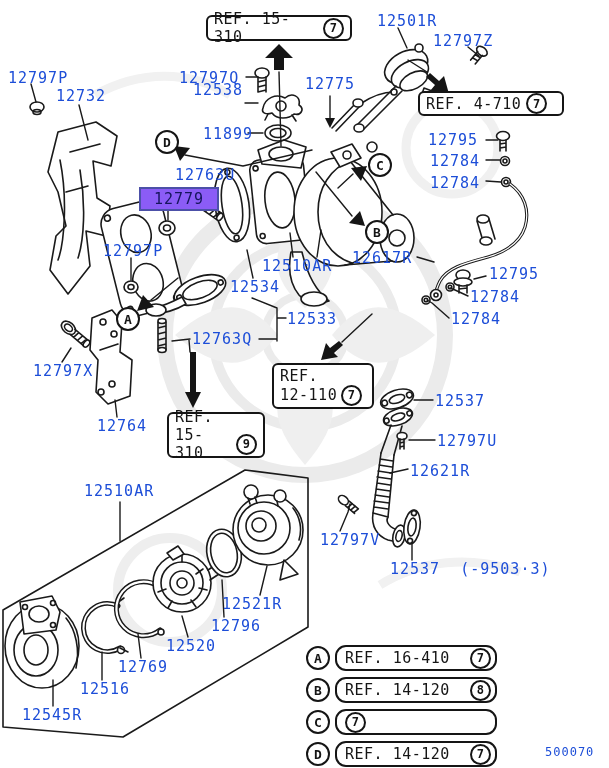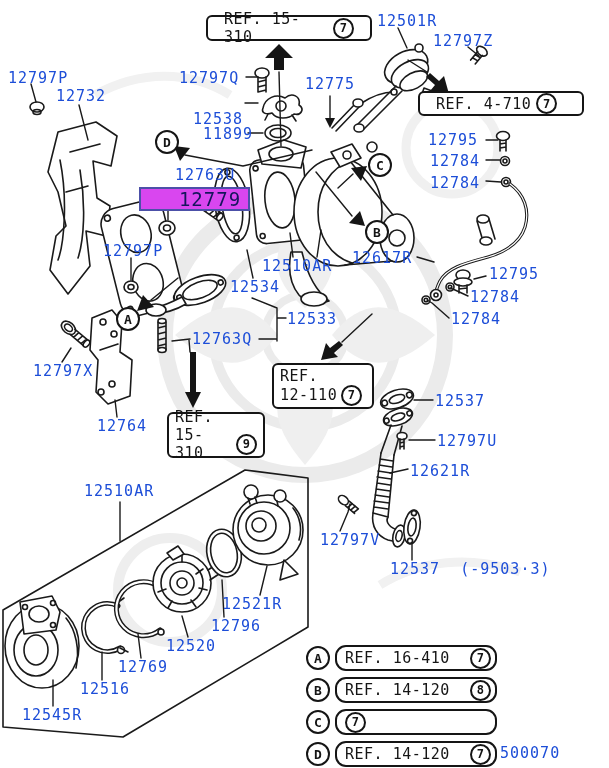--- a/index.html
+++ b/index.html
@@ -1,25 +1,25 @@
 <!DOCTYPE html>
 <html><head>
 <meta charset="utf-8">
 <style>
   html,body{margin:0;padding:0;background:#fff;}
   .stage{position:relative;width:609px;height:768px;background:#fff;overflow:hidden;
          font-family:"DejaVu Sans Mono",monospace;color:#151515;}
   .art{position:absolute;left:0;top:0;}
   .plabel{position:absolute;font-size:15px;letter-spacing:1px;white-space:pre;color:#1d4ed8;line-height:1;}
-  .plabel.small{font-size:15px;letter-spacing:1px;}
+  .plabel.small{font-size:12px;letter-spacing:1px;margin-left:45px;}
   .hl{position:absolute;left:139px;top:187px;width:76px;height:20px;
-      background:#d946ef;border:2px solid #4c50a8;color:#15155c;
-      font-size:19px;letter-spacing:1px;text-align:center;line-height:20px;padding-left:31px;}
+      background:#8b5cf6;border:2px solid #4c50a8;color:#15155c;
+      font-size:15px;letter-spacing:1px;text-align:center;line-height:20px;}
   .refbox{position:absolute;border:2px solid #151515;border-radius:6px;background:#fff;
-          display:flex;align-items:center;gap:5px;padding:0 16px;font-size:15px;letter-spacing:0.5px;}
+          display:flex;align-items:center;gap:5px;padding:0 6px;font-size:15px;letter-spacing:0.5px;}
   .refbox.two{flex-direction:column;align-items:flex-start;gap:0;padding:2px 6px;justify-content:center;}
   .refbox .row2{display:flex;align-items:center;gap:4px;}
   .circ{display:inline-flex;flex:none;align-items:center;justify-content:center;
         width:17px;height:17px;border:2px solid #151515;border-radius:50%;
         font-size:12px;font-weight:bold;background:#fff;}
   .callout{position:absolute;width:20px;height:20px;border:2px solid #151515;border-radius:50%;
            background:#fff;display:flex;align-items:center;justify-content:center;
            font-size:13px;font-weight:bold;}
   .lgrow{position:absolute;display:flex;align-items:center;gap:5px;}
   .lgbox{border:2px solid #151515;border-radius:11px;background:#fff;width:146px;height:22px;
@@ -308,21 +308,21 @@
     <polygon points="137,311 143,295 154,307"></polygon>
     <polygon points="330,128 325,118 335,118"></polygon>
   </g>
 </svg>
 
 <div class="plabel" style="left:8px;top:71px">12797P</div>
 <div class="plabel" style="left:56px;top:89px">12732</div>
 <div class="plabel" style="left:377px;top:14px">12501R</div>
 <div class="plabel" style="left:433px;top:34px">12797Z</div>
 <div class="plabel" style="left:179px;top:71px">12797Q</div>
-<div class="plabel" style="left:193px;top:112px">12538</div>
+<div class="plabel" style="left:193px;top:83px">12538</div>
 <div class="plabel" style="left:305px;top:77px">12775</div>
 <div class="plabel" style="left:203px;top:127px">11899</div>
 <div class="plabel" style="left:428px;top:133px">12795</div>
 <div class="plabel" style="left:430px;top:154px">12784</div>
 <div class="plabel" style="left:430px;top:176px">12784</div>
 <div class="plabel" style="left:175px;top:168px">12763U</div>
 <div class="hl">12779</div>
 <div class="plabel" style="left:103px;top:244px">12797P</div>
 <div class="plabel" style="left:262px;top:259px">12510AR</div>
 <div class="plabel" style="left:352px;top:251px">12617R</div>

